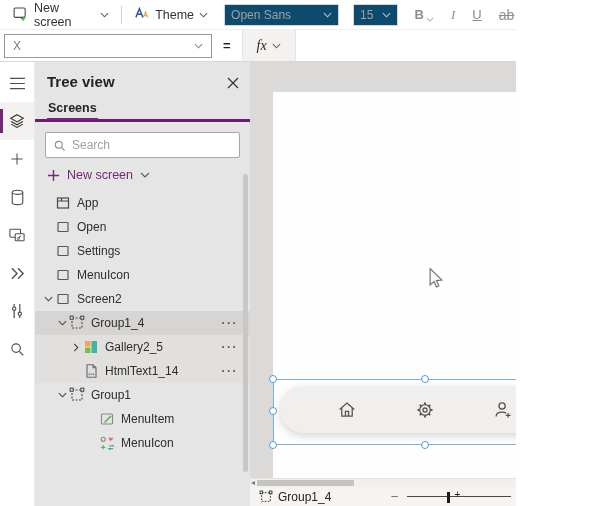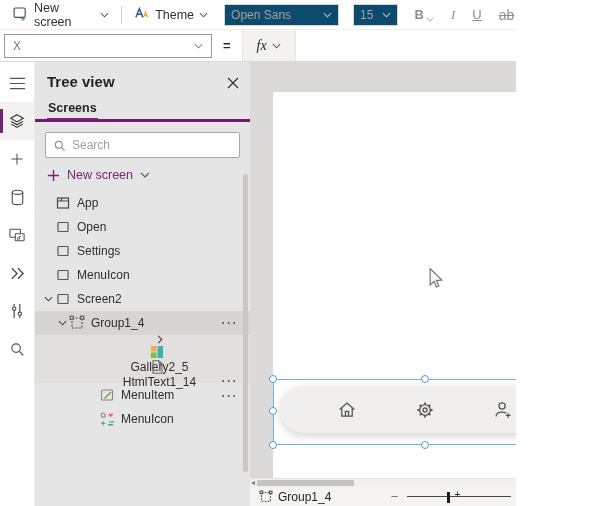--- a/index.html
+++ b/index.html
@@ -44,21 +44,21 @@
   .tp-tab.active::after{content:"";position:absolute;left:0;right:0;bottom:-1px;height:2px;background:#742774;}
   .tp-search{margin:10px 10px 7px;height:26px;background:#fff;border:1px solid #a9a7a5;border-radius:2px;display:flex;align-items:center;padding:0 7px;gap:6px;}
   .tp-search input{border:none;outline:none;flex:1;font-size:12px;color:#323130;background:transparent;font-family:"Liberation Sans",sans-serif;}
   .tp-search input::placeholder{color:#a19f9d;}
   .tp-newscreen{display:flex;align-items:center;gap:7px;padding:3px 12px 8px;font-size:12.5px;color:#742774;}
   .tree-list{border-top:1px solid #e6e4e2;}
   .tree-row{height:24px;display:flex;align-items:center;font-size:12px;color:#2e2d2c;}
   .tree-row:first-child{border-bottom:1px solid #e6e4e2;align-items:center;}
   .tree-row.selected{background:#d7d5d3;}
   .tree-row.highlight{background:#e2e0de;}
-  .ind0{padding-left:6px;}.ind1{padding-left:20px;}.ind2{padding-left:34px;flex-direction:column;}.ind3{padding-left:50px;}
+  .ind0{padding-left:6px;}.ind1{padding-left:20px;}.ind2{padding-left:34px;}.ind3{padding-left:50px;}
   .chev-slot{width:14px;display:flex;justify-content:center;flex:none;}
   .t-icon{width:16px;height:16px;margin-right:6px;flex:none;display:flex;}
   .t-icon svg{width:16px;height:16px;}
   .more{margin-left:auto;padding-right:12px;color:#605e5c;font-size:12px;letter-spacing:1.5px;font-weight:700;}
   .tp-scroll{position:absolute;right:2px;top:112px;width:5px;height:298px;background:#c9c7c5;border-radius:3px;}
 
   
   .canvas-region{position:absolute;left:250px;top:62px;width:350px;height:416px;background:#dbdad9;overflow:hidden;}
   .screen{position:absolute;left:23px;top:30px;width:313px;height:386px;background:#fefefe;}
   .v-scroll{position:absolute;right:0;top:0;width:7px;height:416px;background:#efeeed;}
@@ -361,20 +361,35 @@
               <path d="M4 1.8 H10 L13 4.8 V14.2 H4 Z" stroke="#6a6866" stroke-width="1.1"></path>
               <path d="M10 1.8 V4.8 H13" stroke="#6a6866" stroke-width="1.1"></path>
               <rect x="5.5" y="10.5" width="1.6" height="1.6" fill="#3fa7a0"></rect>
               <rect x="7.6" y="10.5" width="1.6" height="1.6" fill="#e5734a"></rect>
               <rect x="9.7" y="10.5" width="1.6" height="1.6" fill="#4f8fd9"></rect>
             </svg>
           </span>
           <span class="t-label">HtmlText1_14</span>
           <span class="more">···</span>
         </div>
+        <div class="tree-row ind1">
+          <span class="chev-slot">
+            <svg width="9" height="6" viewBox="0 0 10 6">
+              <path d="M1 1 l4 4 4-4" stroke="#464442" stroke-width="1.2" fill="none"></path>
+            </svg>
+          </span>
+          <span class="t-icon">
+            <svg viewBox="0 0 16 16" fill="none">
+              <rect x="3" y="3" width="10" height="10" stroke="#4a4846" stroke-width="1.1" stroke-dasharray="2,1.5"></rect>
+              <rect x="1.2" y="1.2" width="3" height="3" stroke="#4a4846" stroke-width="1.1" fill="#f6f5f4"></rect>
+              <rect x="11.8" y="1.2" width="3" height="3" stroke="#4a4846" stroke-width="1.1" fill="#f6f5f4"></rect>
+            </svg>
+          </span>
+          <span class="t-label">Group1</span>
+        </div>
         <div class="tree-row ind3">
           <span class="chev-slot"></span>
           <span class="t-icon">
             <svg viewBox="0 0 16 16" fill="none">
               <rect x="2.5" y="3" width="11" height="10" rx="1" stroke="#8a8886" stroke-width="1.1"></rect>
               <path d="M6.2 10.8 L12 5" stroke="#62aa4e" stroke-width="1.6"></path>
               <path d="M5.2 12 l.5-2 1.5 1.5 Z" fill="#62aa4e"></path>
             </svg>
           </span>
           <span class="t-label">MenuItem</span>

